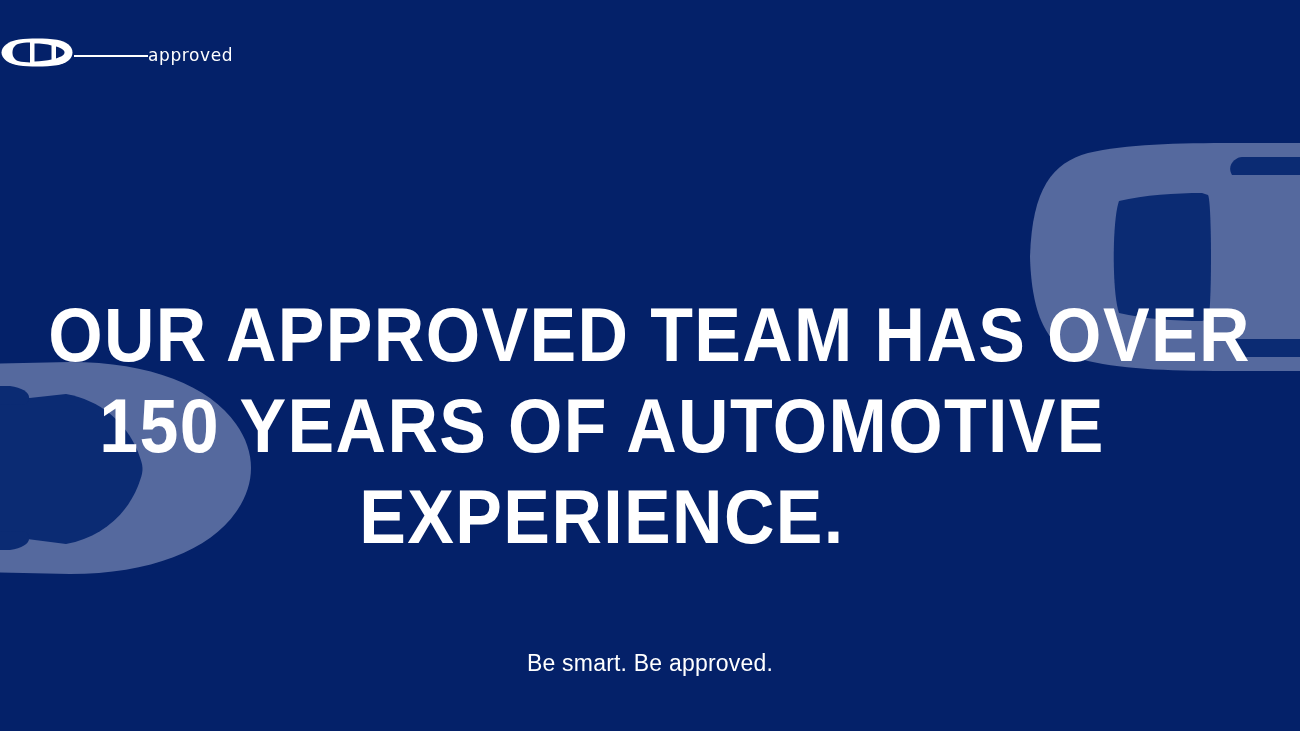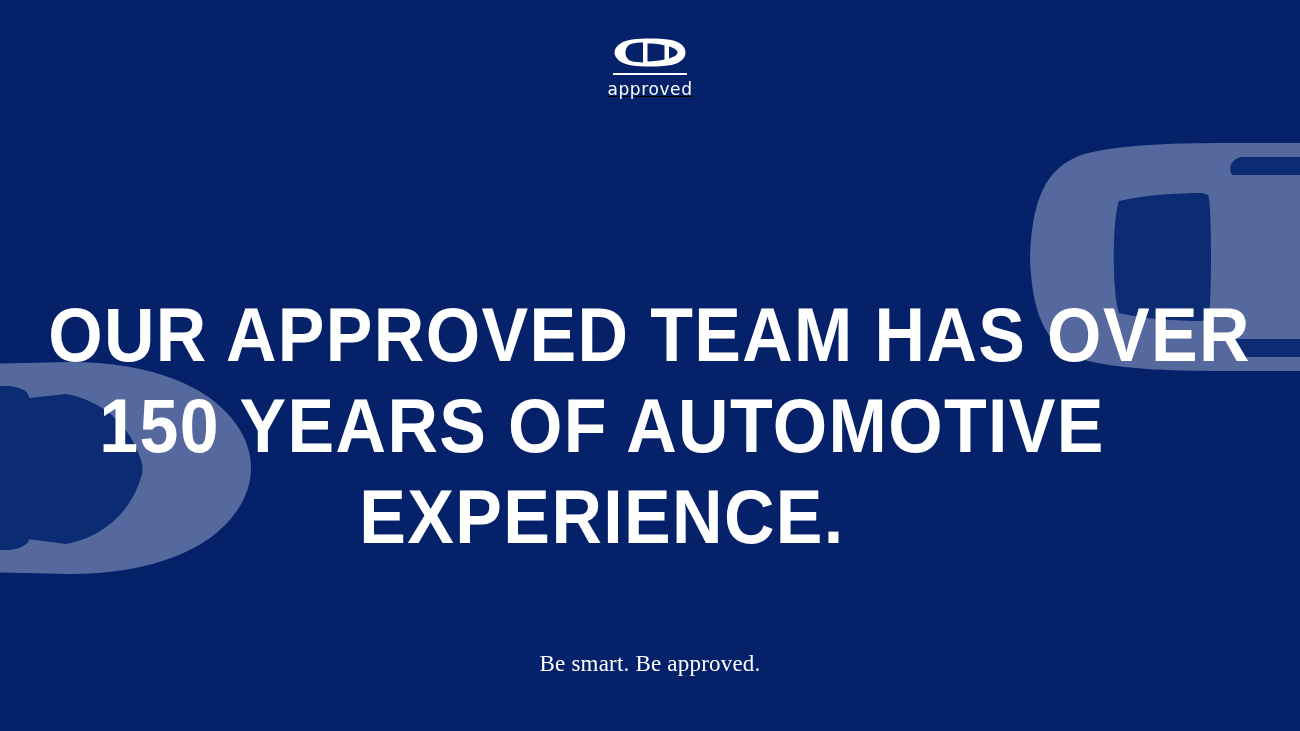--- a/index.html
+++ b/index.html
@@ -35,23 +35,22 @@
     height: 232px;
   }
 
   
   #logo-block {
     position: absolute;
     top: 38px;
     left: 0;
     width: 1300px;
     display: flex;
-    flex-direction: column;
+    flex-direction: row;
     align-items: center;
-    text-decoration: underline;
   }
   #logo-car-icon {
     display: block;
     width: 74px;
     height: 29px;
   }
   #logo-divider {
     width: 74px;
     height: 2px;
     background: #ffffff;
@@ -88,21 +87,21 @@
   }
 
   
   #tagline {
     position: absolute;
     top: 652px;
     left: 0;
     width: 1300px;
     text-align: center;
     color: #ffffff;
-    font-family: Liberation Serif, serif;
+    font-family: Liberation Sans, sans-serif;
     font-size: 23px;
     font-weight: 400;
     letter-spacing: 0.2px;
     line-height: 1;
   }
 </style>
 </head>
 <body>
 
 <div id="slide">

